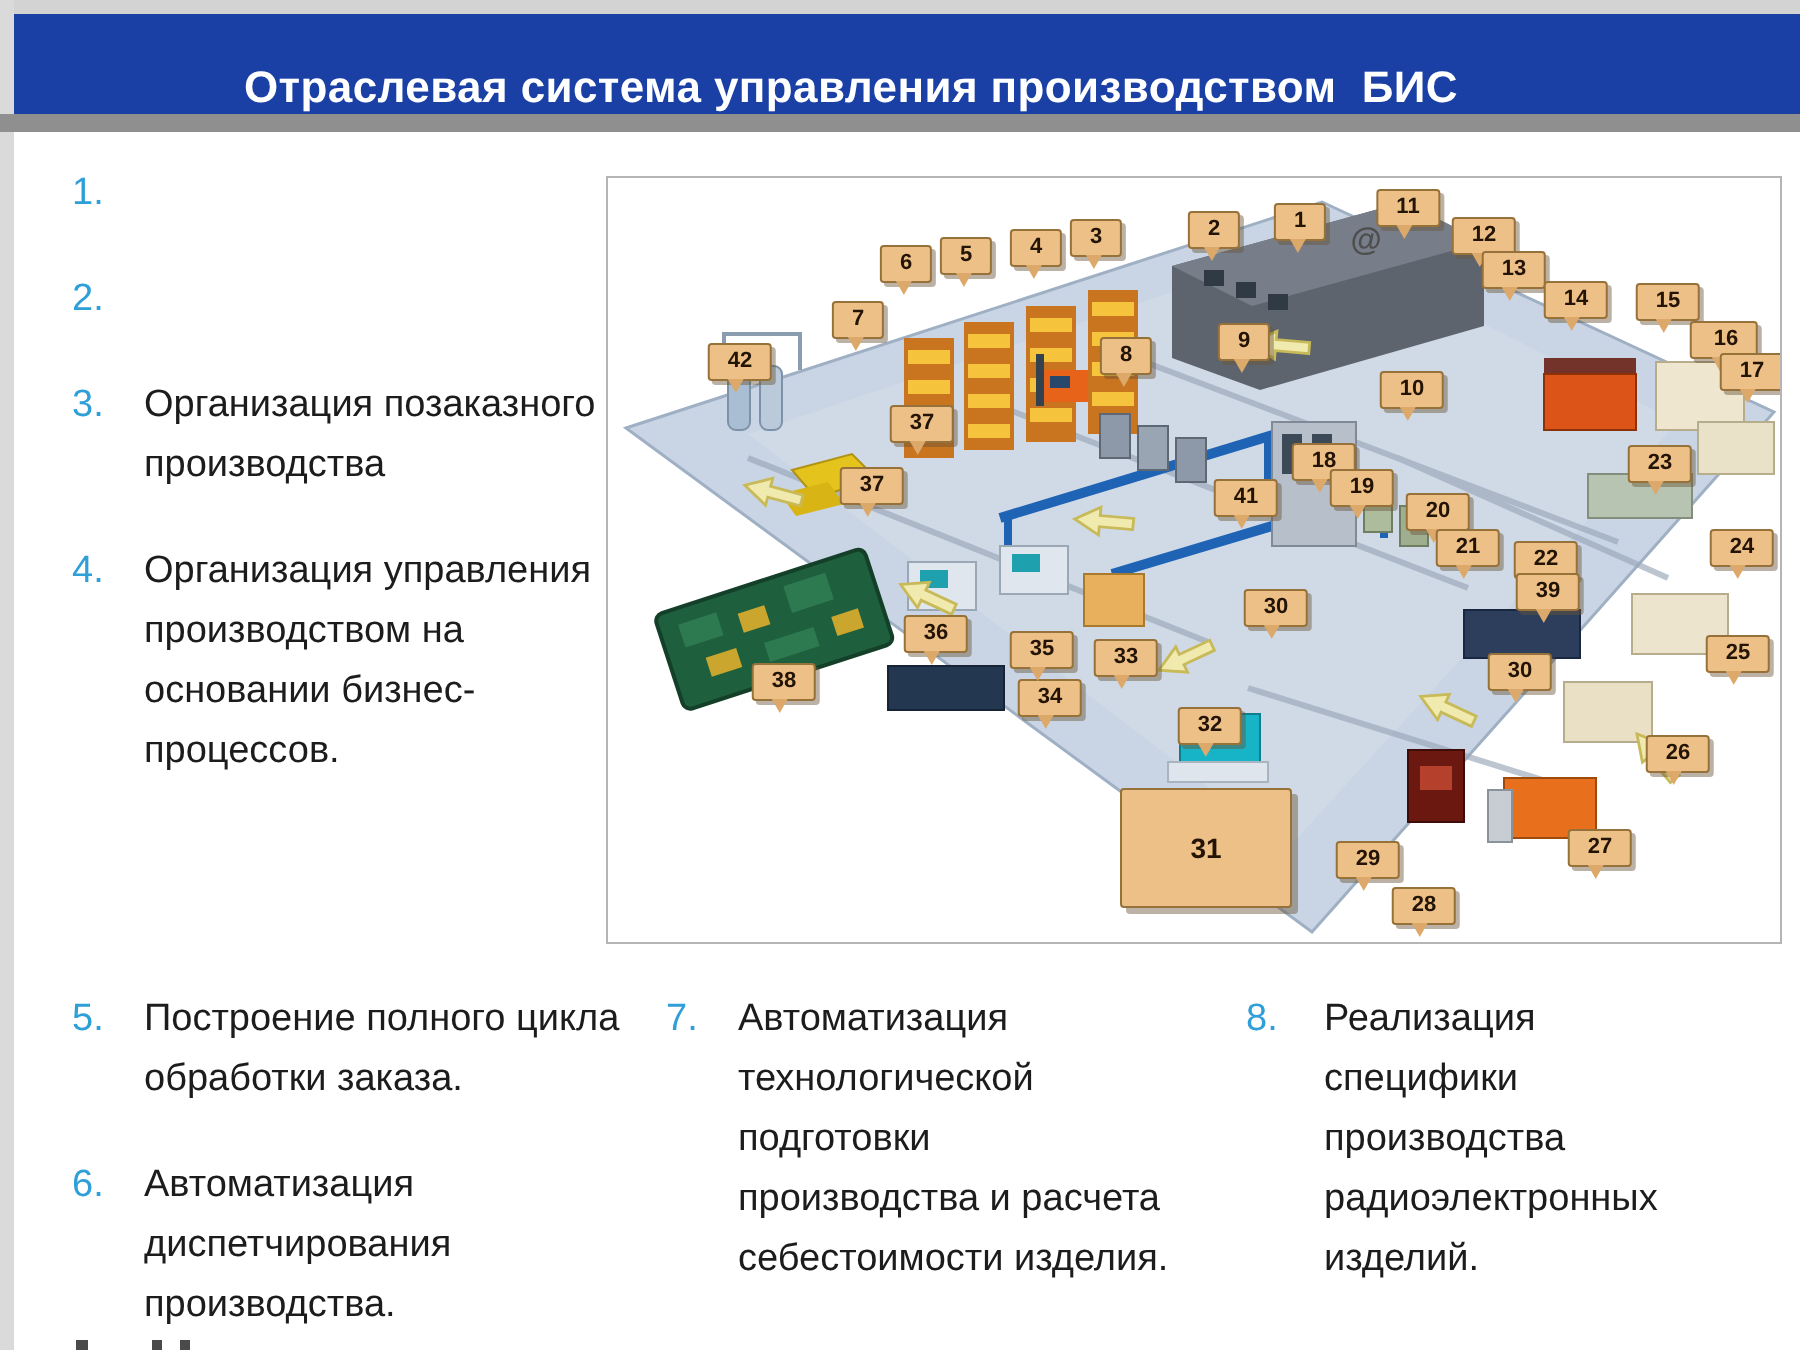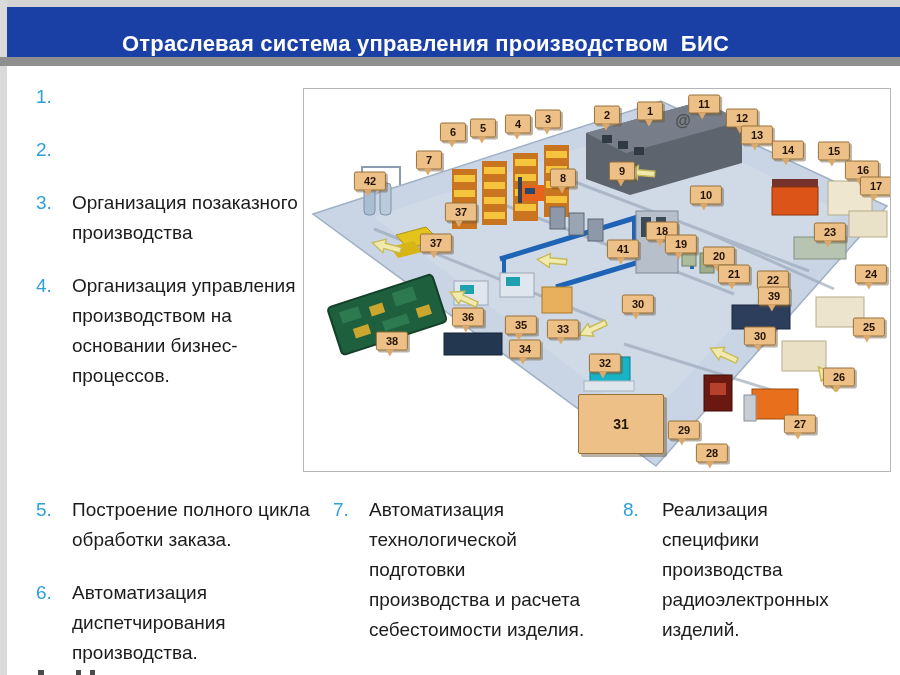--- a/index.html
+++ b/index.html
@@ -284,21 +284,21 @@
       <div class="tag" style="left: 221px; top: 260px;">34</div>
       <div class="tag" style="left: 217px; top: 236px;">35</div>
       <div class="tag" style="left: 164px; top: 228px;">36</div>
       <div class="tag" style="left: 157px; top: 123px;">37</div>
       <div class="tag" style="left: 132px; top: 154px;">37</div>
       <div class="tag" style="left: 88px; top: 252px;">38</div>
       <div class="tag" style="left: 470px; top: 207px;">39</div>
       <div class="tag" style="left: 334px; top: 215px;">30</div>
       <div class="tag" style="left: 319px; top: 160px;">41</div>
       <div class="tag" style="left: 66px; top: 92px; text-align: center;">42</div>
-      <div class="tag big" style="left: 317px; top: 335px; width: 84px; height: 58px;">31</div>
+      <div class="tag big" style="left: 299px; top: 335px; width: 84px; height: 58px;">31</div>
     </div>
 </div>
 
 <div class="footer-marks">
   <span class="m1"></span>
     <span class="m2"></span>
     <span class="m3"></span>
 </div>
 
 </body></html>

